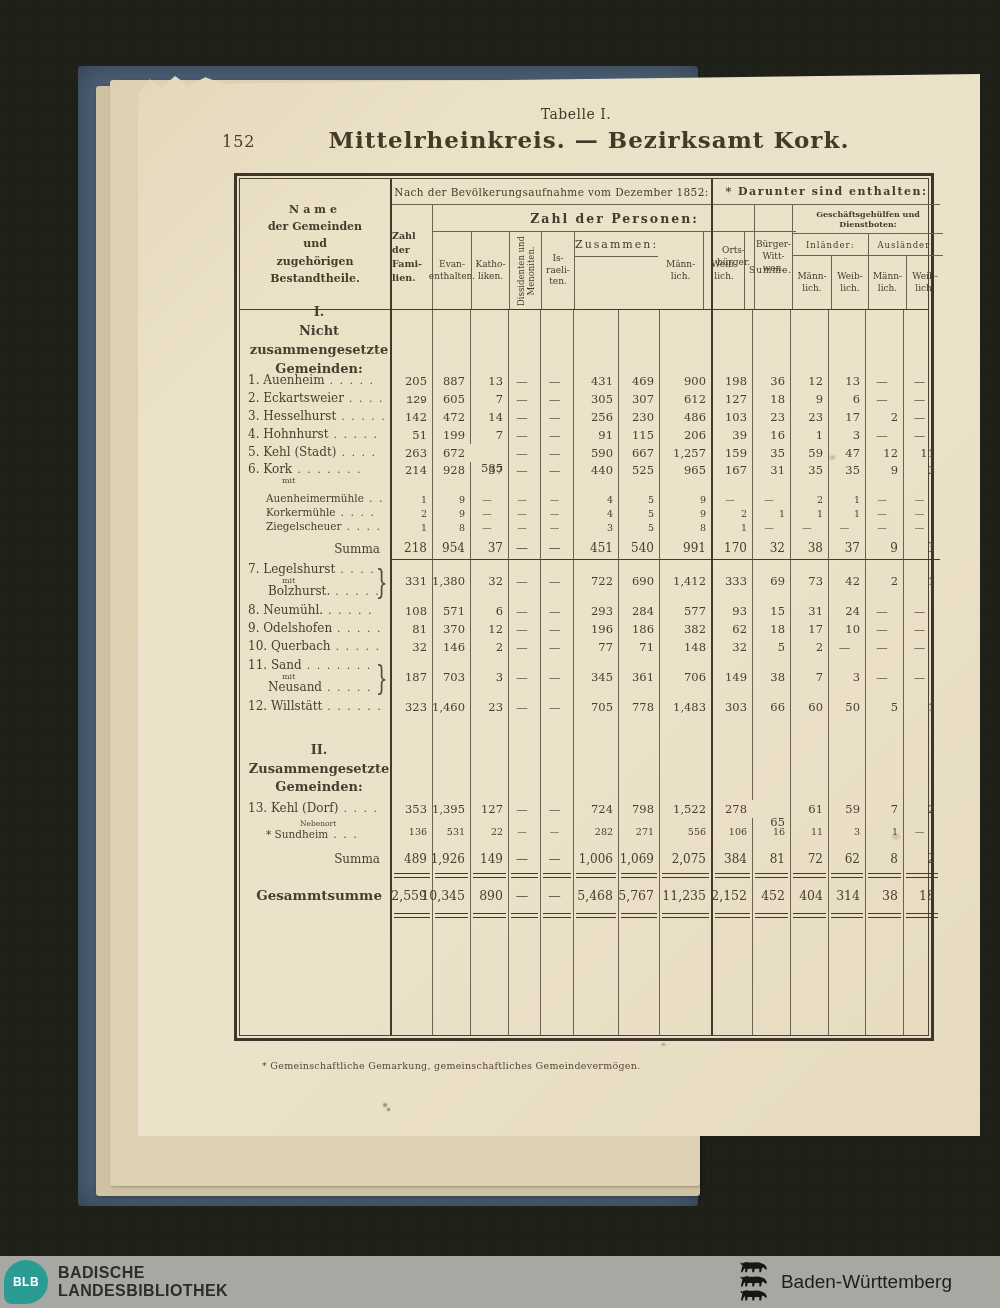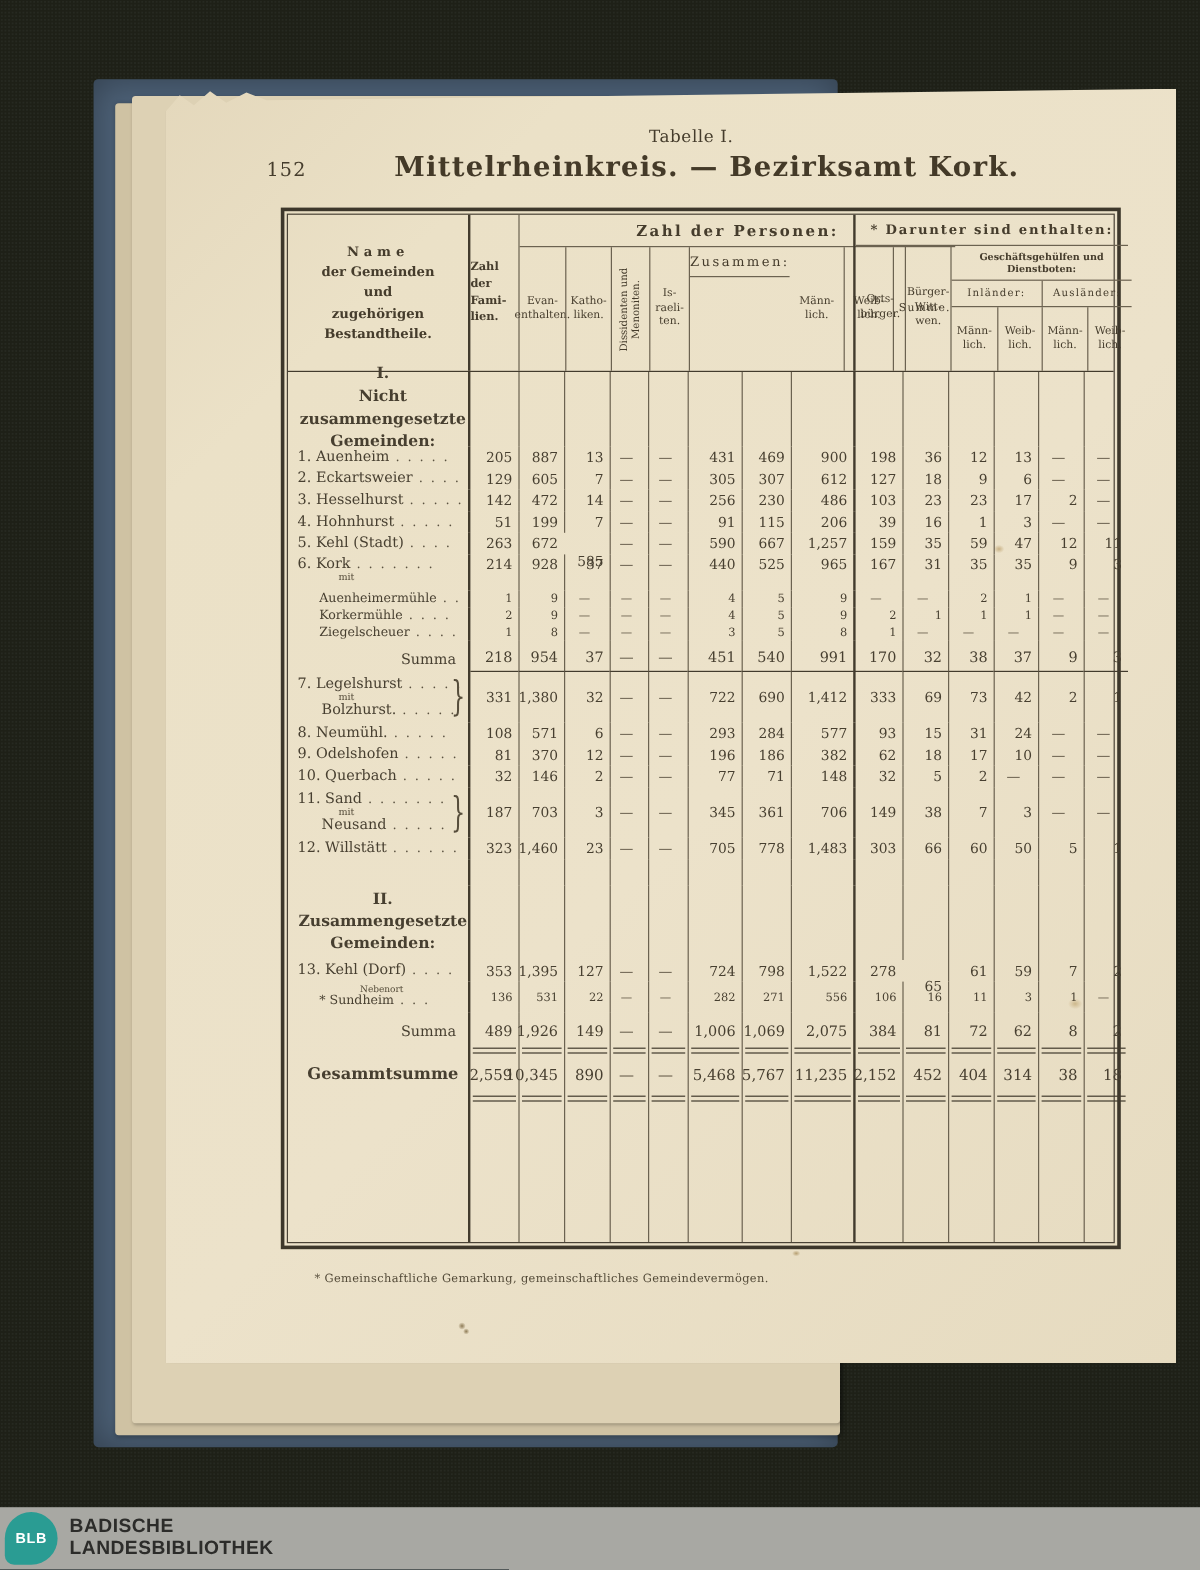--- a/index.html
+++ b/index.html
@@ -170,20 +170,21 @@
     <div class="table-inner">
       <div class="thead">
         <div class="h-name">
           <div class="hn-text">Name
 der Gemeinden
 und
 zugehörigen
 Bestandtheile.</div>
         </div>
         <div class="h-left">
+          <div class="h-census">Nach der Bevölkerungsaufnahme vom Dezember 1852:</div>
           <div class="h-left-low">
             <div class="h-fam">Zahl
 der
 Fami-
 lien.</div>
             <div class="h-pers-wrap">
               <div class="h-pers">Zahl der Personen:</div>
               <div class="h-pers-cols">
                 <div class="hc w-ev">Evan-
 enthalten.</div>
@@ -303,21 +304,21 @@
               <span class="val dash">—</span>
             </div>
             <div class="cell" style="width: 37px; flex: 0 0 auto;">
               <span class="val dash">—</span>
             </div>
           </div>
           <div class="trow t-data">
             <div class="ncell">
               <div class="nline"><span>2. Eckartsweier</span><span class="dots">. . . .</span></div>
             </div>
-            <div class="cell" style="width: 40px; flex: 0 0 auto;">
+            <div class="cell" style="width: 40px; flex: 0 0 auto; font-family: Liberation Mono, monospace;">
               <span class="val">129</span>
             </div>
             <div class="cell" style="width: 38px; flex: 0 0 auto;">
               <span class="val">605</span>
             </div>
             <div class="cell" style="width: 38px; flex: 0 0 auto;">
               <span class="val">7</span>
             </div>
             <div class="cell" style="width: 32px; flex: 0 0 auto;">
               <span class="val dash">—</span>
@@ -1360,13 +1361,24 @@
 </div>
 
 <div class="footer-bar">
   <div class="blb-mark">
     <span class="blb-abbr">BLB</span>
   </div>
   <div class="library-name">
     <div>BADISCHE</div>
     <div>LANDESBIBLIOTHEK</div>
   </div>
+  <div class="footer-right">
+    <svg class="crest" viewBox="0 0 34 46" xmlns="http://www.w3.org/2000/svg">
+      <defs>
+        <path id="lion" d="M4 4 Q1 3 2 1 L4 2 Q6 0 8 1 L9 0 L11 1 L16 1 Q22 0 26 2 Q30 3 31 6 Q32 8 31 9 L29 8 Q28 6 26 7 L25 12 L23 12 L23 8 L18 8 L17 12 L15 12 L15 8 L10 8 L9 12 L7 12 L7 7 Q5 8 4 12 L2 12 Q3 8 4 4 Z" fill="#161614"></path>
+      </defs>
+      <use href="#lion" x="0" y="0"></use>
+      <use href="#lion" x="0" y="16"></use>
+      <use href="#lion" x="0" y="32"></use>
+    </svg>
+    <span class="state-name">Baden-Württemberg</span>
+  </div>
 </div>
 
 </body></html>

